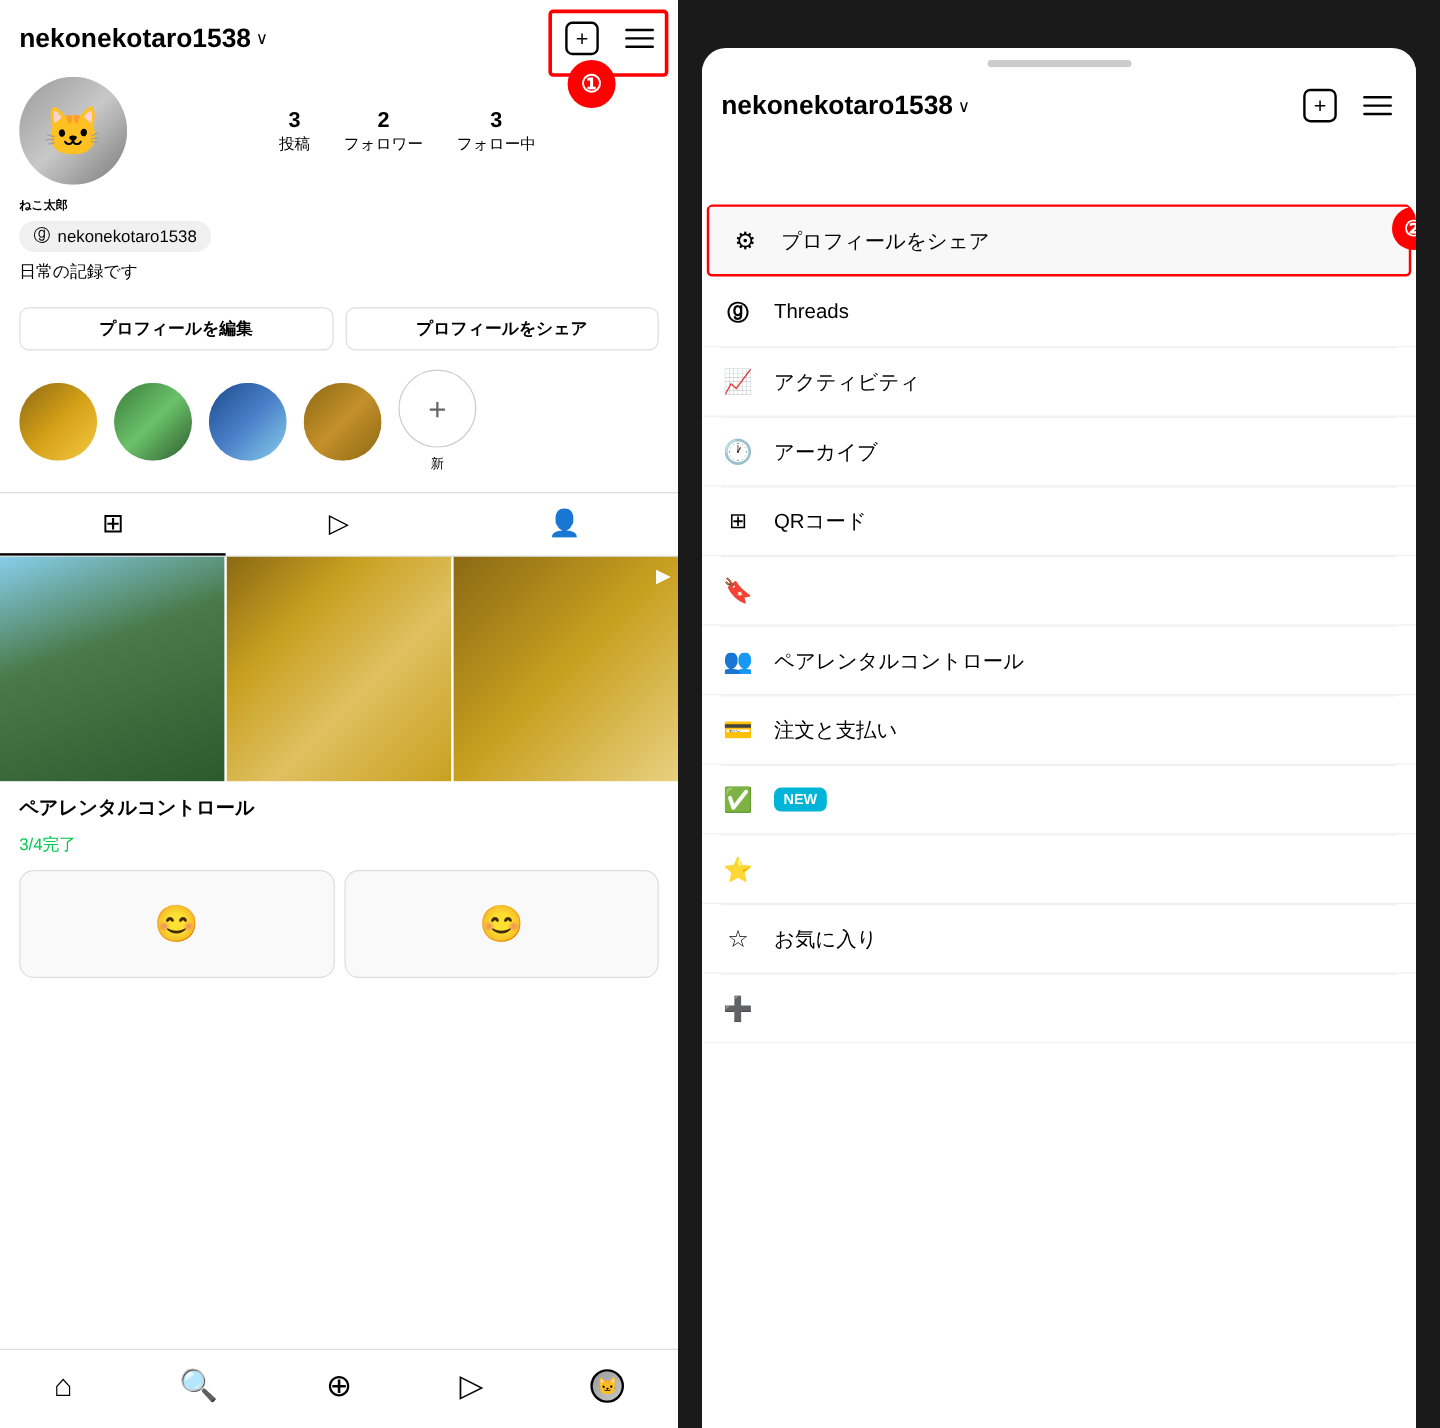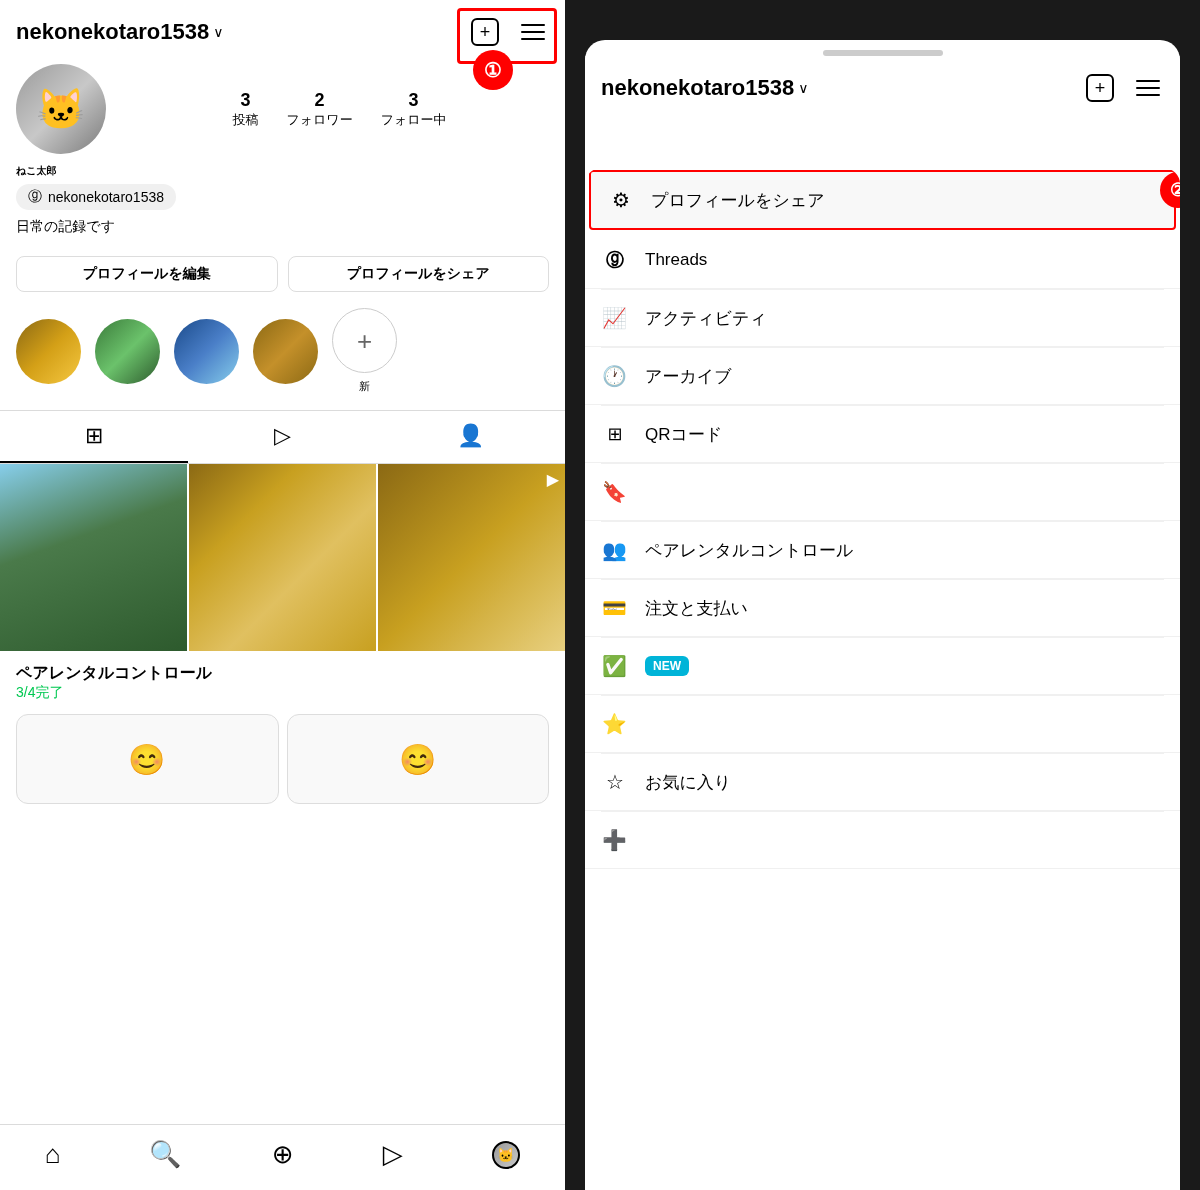--- a/index.html
+++ b/index.html
@@ -381,21 +381,21 @@
 
     .profile-info-title {
       font-size: 16px;
       font-weight: 700;
       color: #000;
     }
 
     .profile-info-progress {
       font-size: 14px;
       color: #00c851;
-      margin-top: 0;
+      margin-top: 11px;
     }
 
     
     .bottom-cards {
       display: grid;
       grid-template-columns: 1fr 1fr;
       gap: 8px;
       padding: 0 16px 8px;
     }
 

